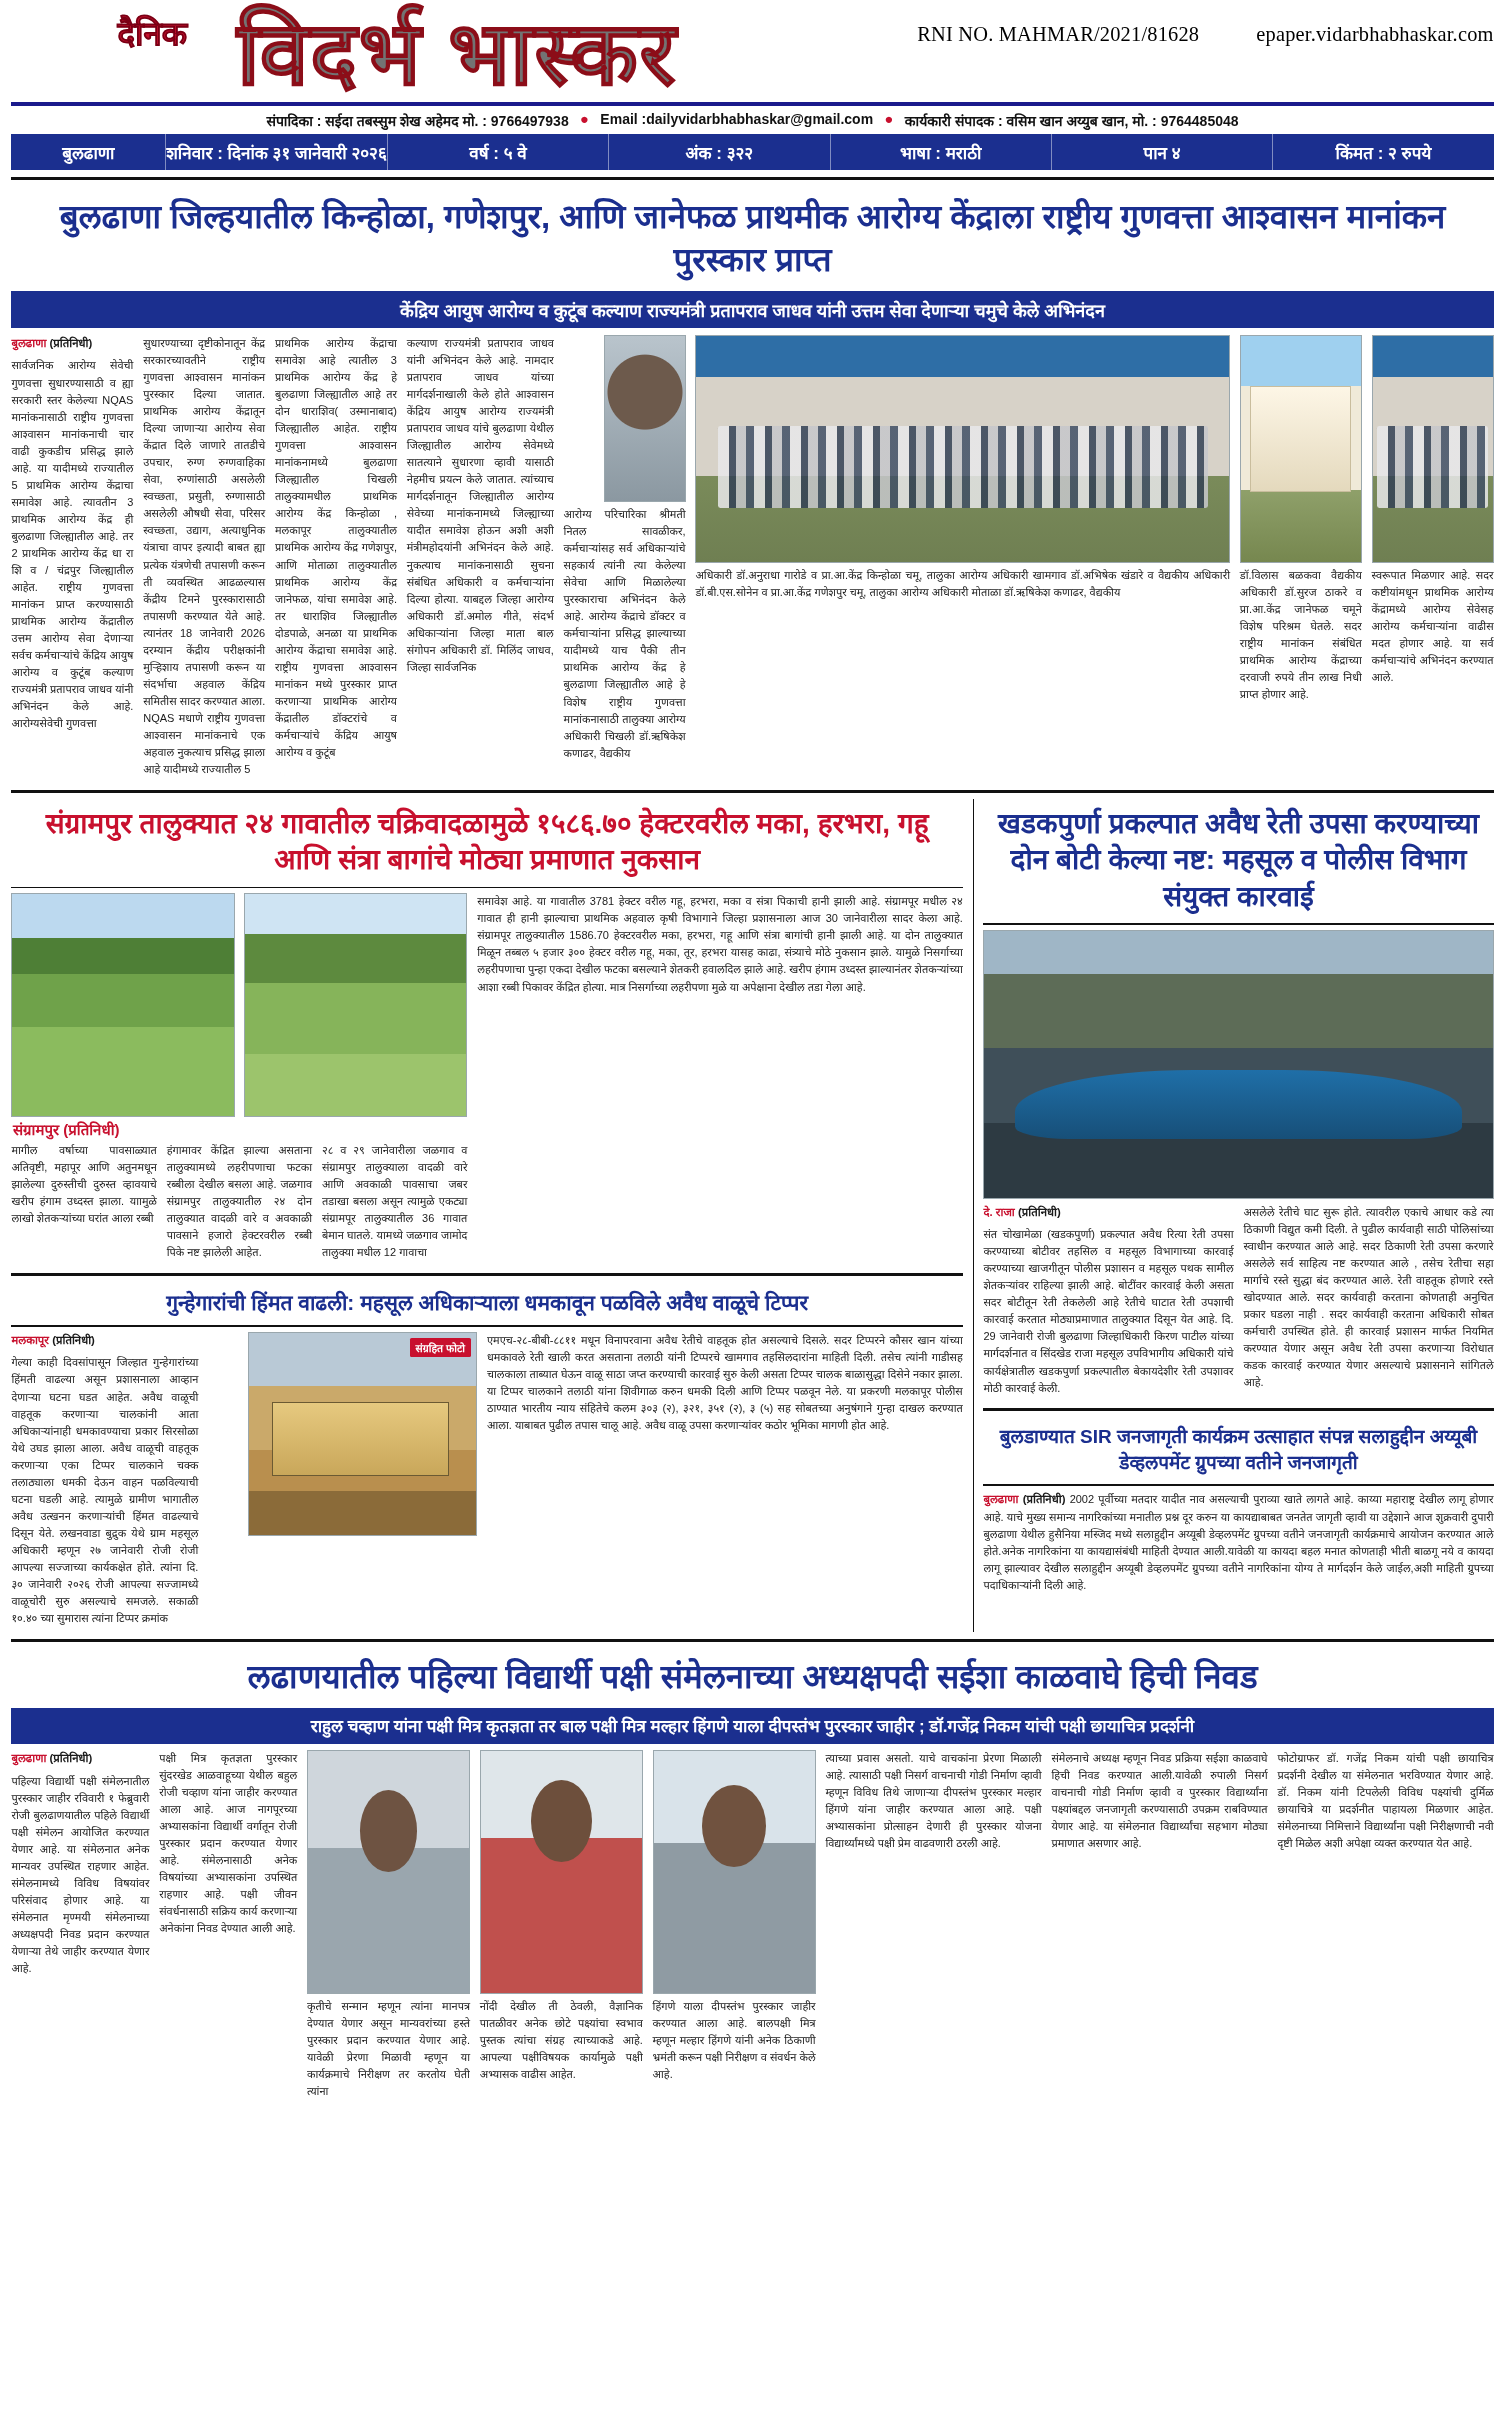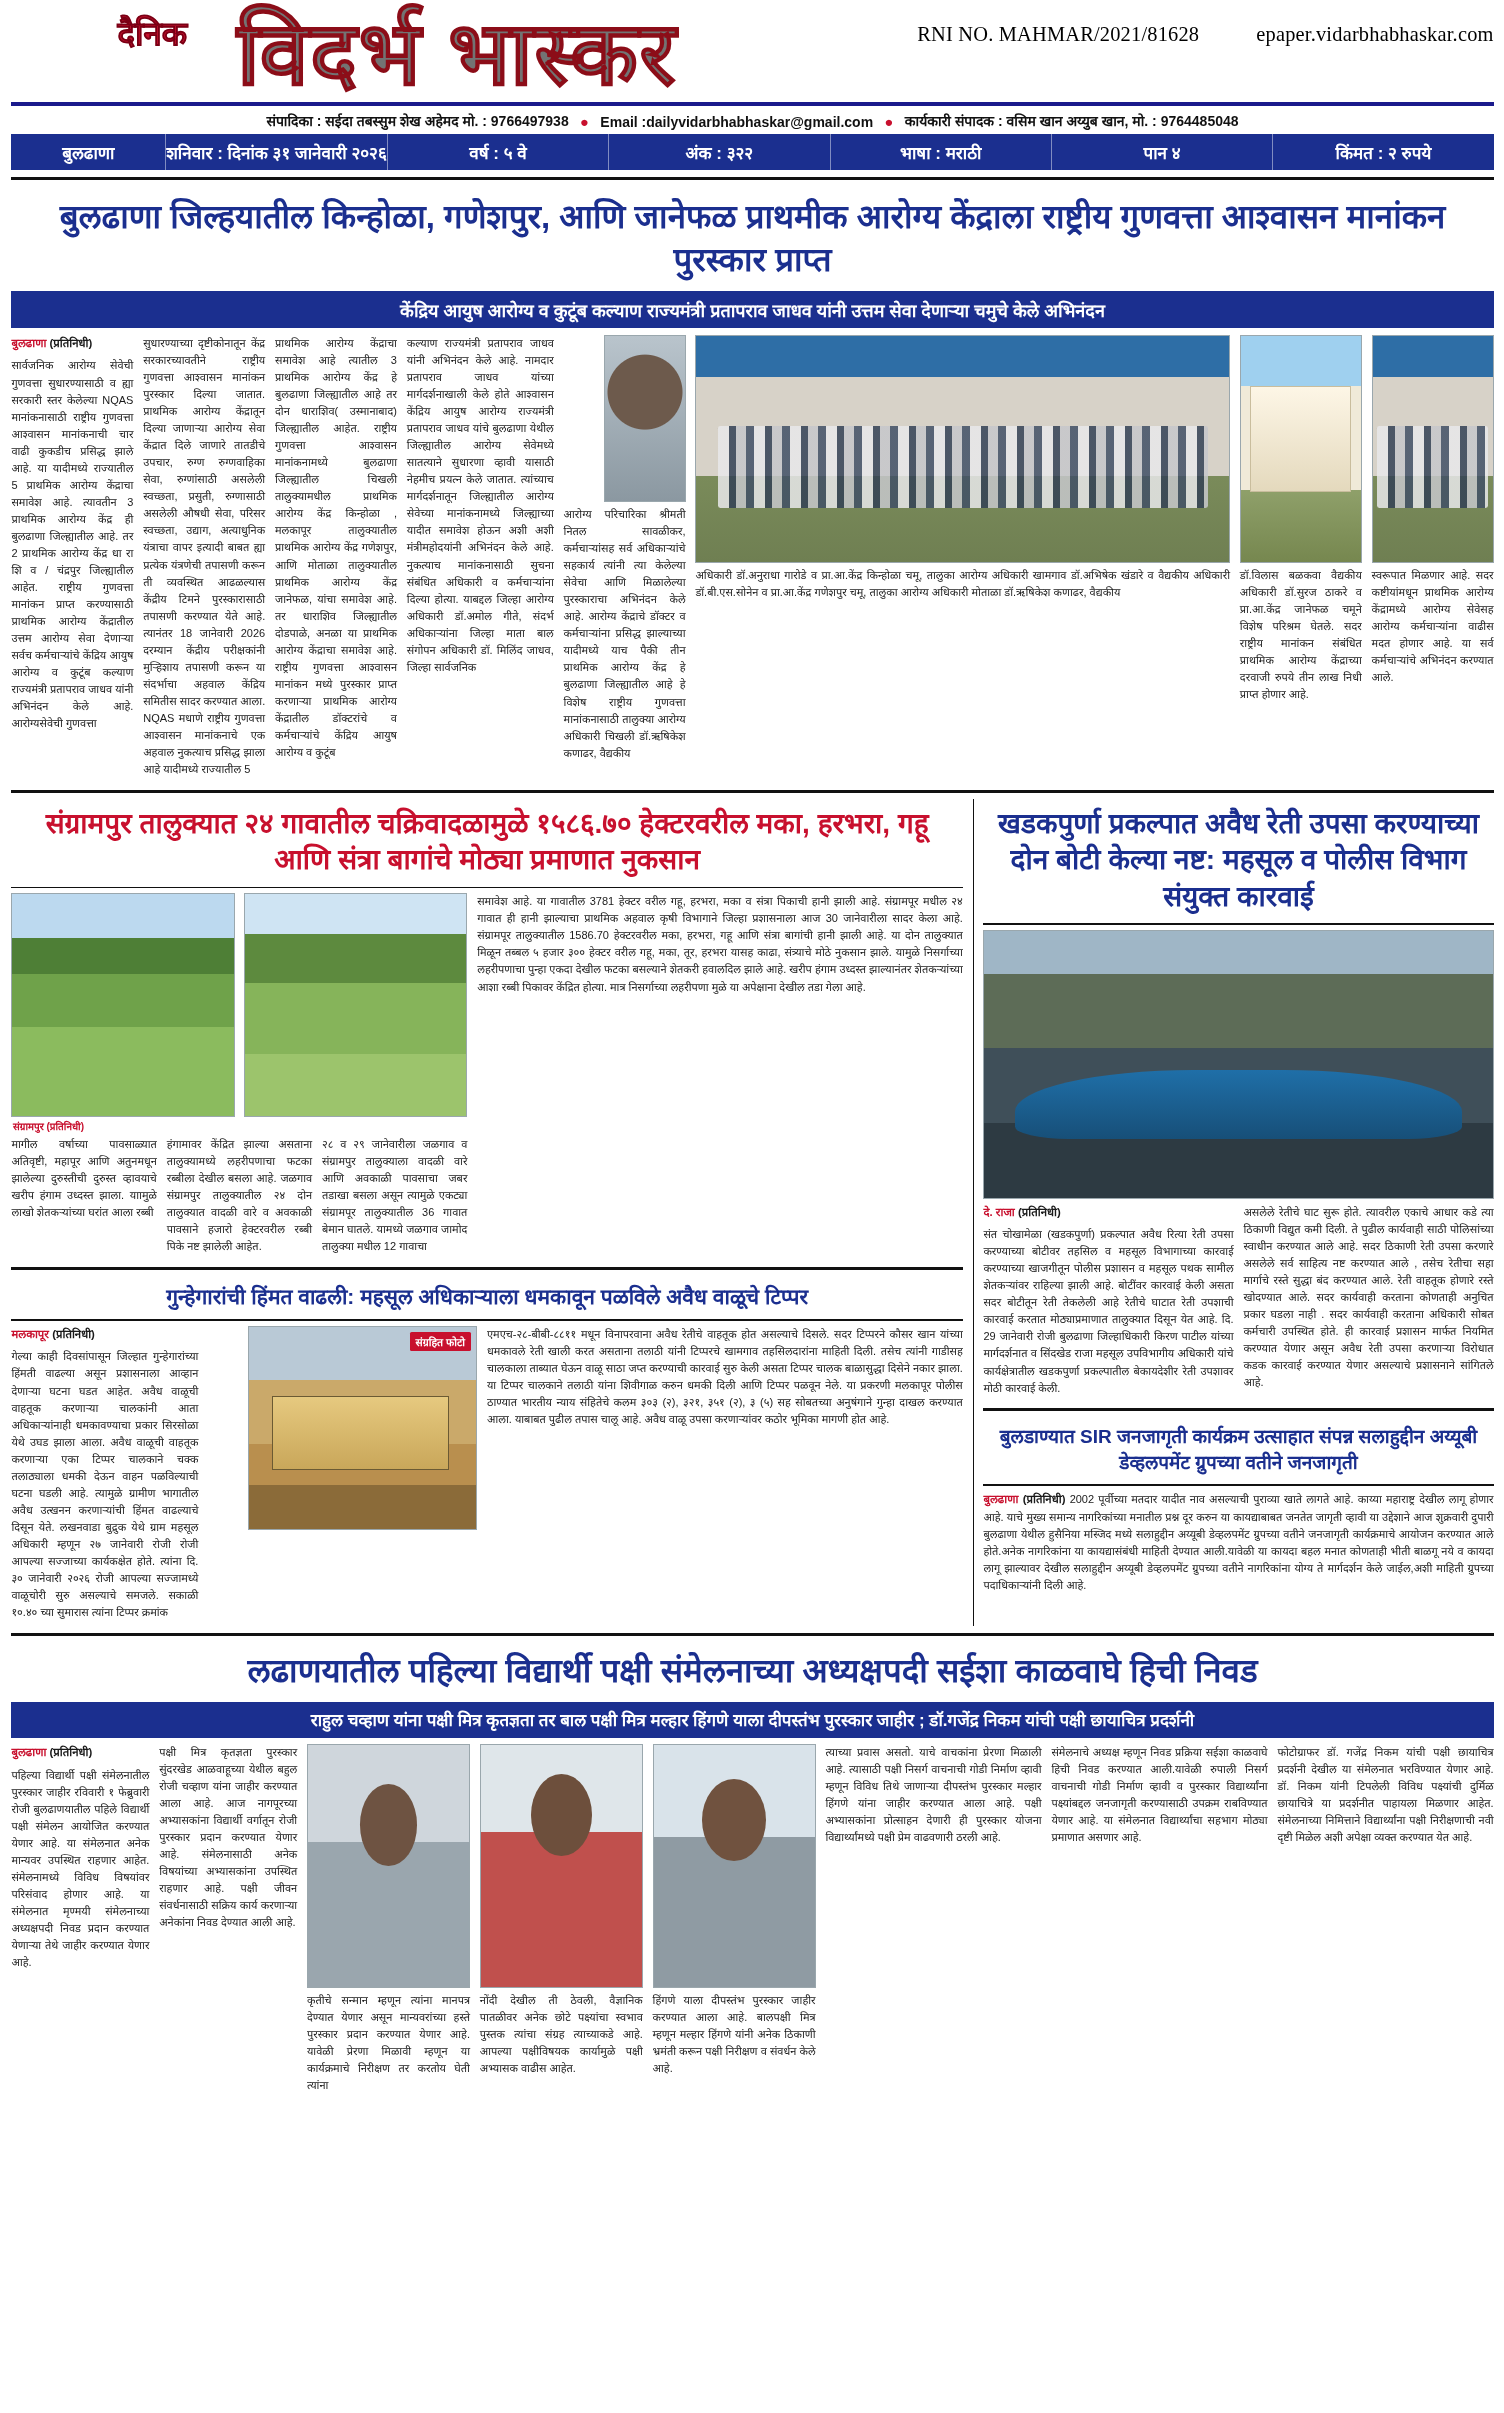--- a/index.html
+++ b/index.html
@@ -30,21 +30,21 @@
   }
   .logo-main {
     font-size:88px; line-height:1.05; font-weight:bold; color:#737373;
     -webkit-text-stroke:1.6px #8c0d18;
     letter-spacing:1.6px;
     font-family:"Liberation Sans","DejaVu Sans",sans-serif;
     margin-left:45px;
   }
   .mast-rule { height:4.1px; background:#1a1a8c; margin:1.6px 0 0 0; }
   .contact-line {
-    display:flex; justify-content:center; gap:11.4px; align-items:flex-end;
+    display:flex; justify-content:center; gap:11.4px; align-items:flex-start;
     font-size:14px; padding:4.9px 0 4.1px 0; color:#111; font-weight:bold;
   }
   .contact-line .dot { color:#c8102e; font-size:14.7px; }
   .blue-bar {
     background:#1b2f8f; color:#fff; display:flex; align-items:stretch;
     font-size:17px; font-weight:bold; height:36px;
   }
   .blue-bar .cell { flex:1; display:flex; align-items:center; justify-content:center; border-right:0.8px solid rgba(255,255,255,.45); }
   .blue-bar .cell:last-child { border-right:none; }
   .blue-bar .cell.city { flex:0 0 155px; }
@@ -63,21 +63,21 @@
     font-size:18px; font-weight:bold; padding:6.5px 8.1px; margin:4.9px 0 6.5px 0;
   }
 
   .cols { display:flex; gap:9.8px; }
   .col { font-size:11px; line-height:1.55; text-align:justify; color:#1a1a1a; }
   .col p { margin:0 0 4.9px 0; }
   .byline { font-weight:bold; font-size:11.4px; }
   .byline .city { color:#c8102e; }
 
   .photo { width:100%; background:#cfd8dc; display:block; border:0.8px solid #9aa7ad; }
-  .cap { font-size:10px; text-align:center; padding:1.6px 0 3.3px 0; color:#222; }
+  .cap { font-size:15px; text-align:center; padding:1.6px 0 3.3px 0; color:#222; }
 
   
   .ph-portrait { height:167px; background:
       radial-gradient(circle at 50% 34%, #6d5a4c 0 37px, rgba(0,0,0,0) 38px),
       linear-gradient(#b9c4cc,#8b98a1);
   }
   .ph-group {
     height:228px;
     background:
       linear-gradient(#2e6ea6 0 18%, rgba(0,0,0,0) 18%),

